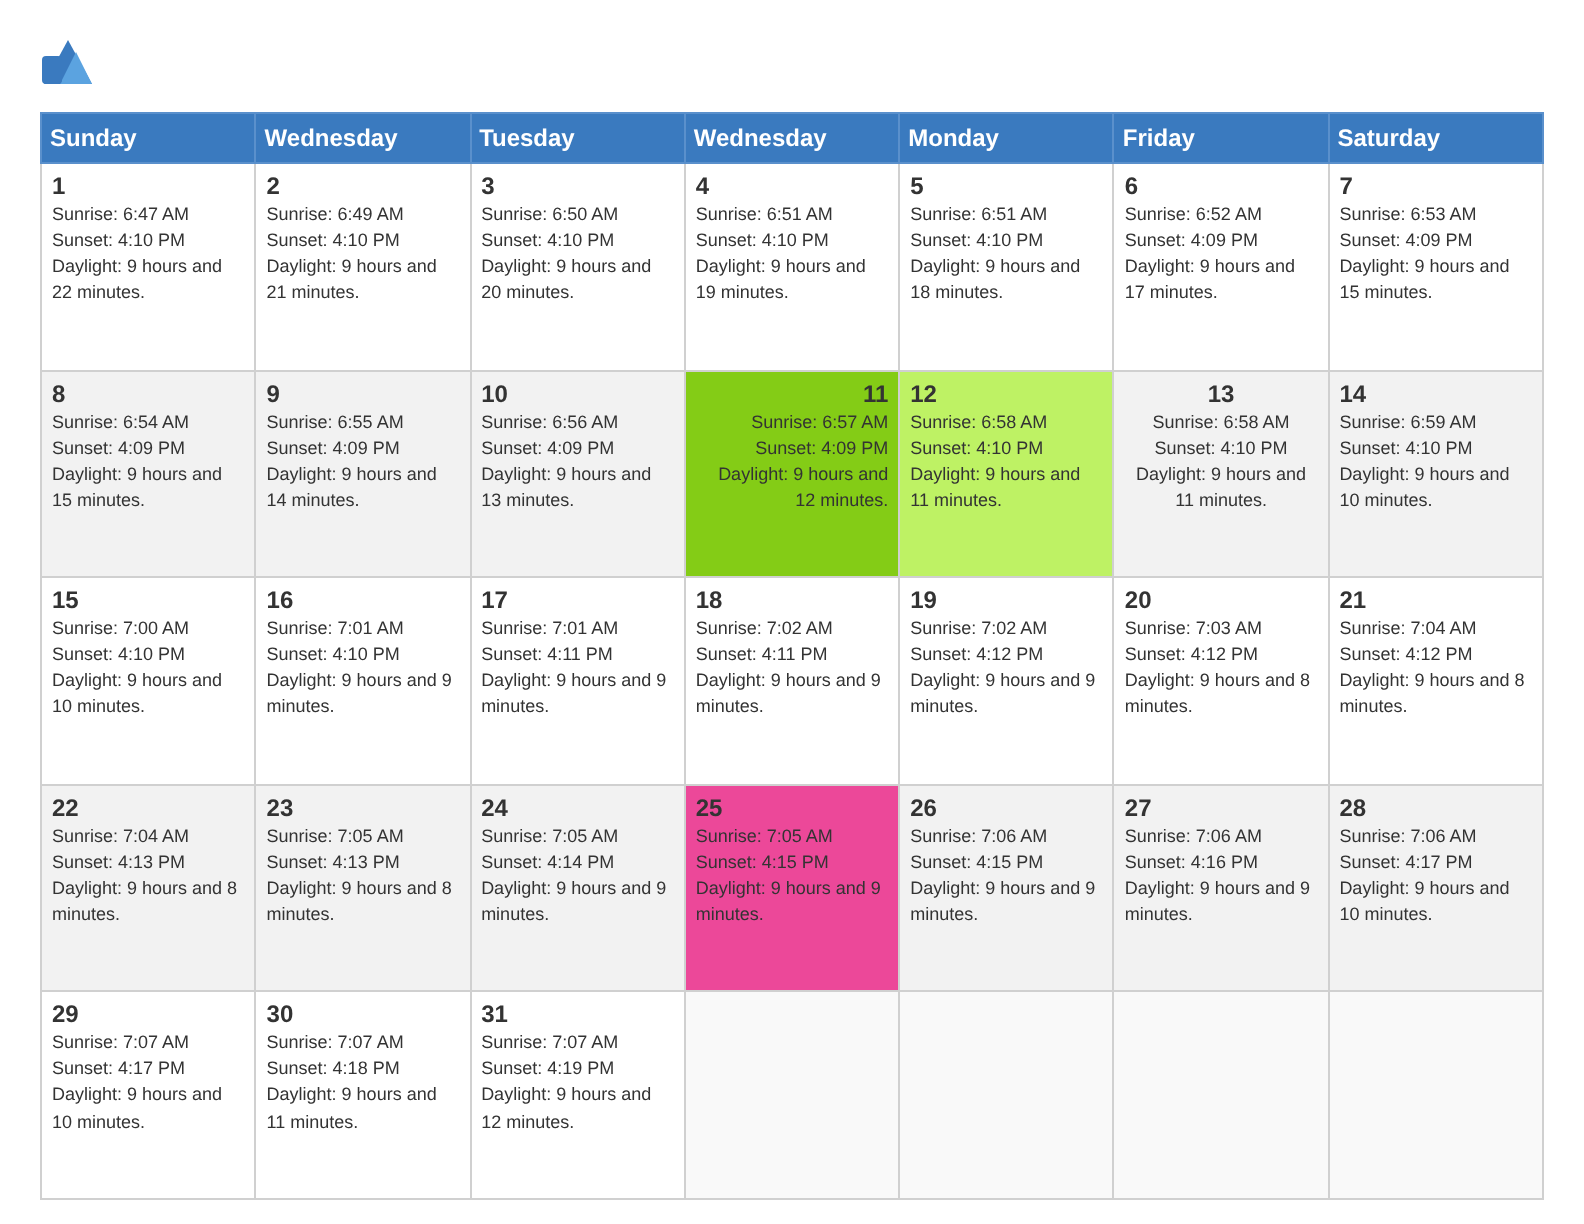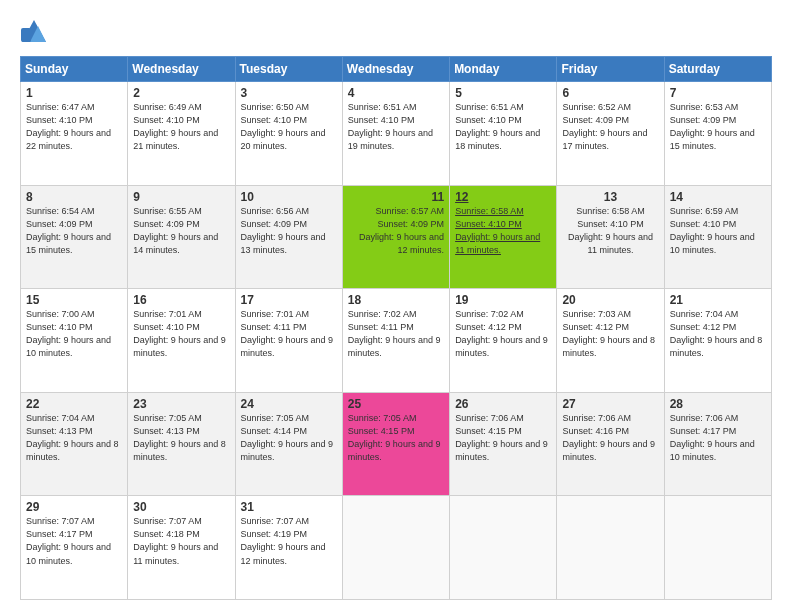--- a/index.html
+++ b/index.html
@@ -221,21 +221,21 @@
           </div>
         </td>
           <td style="background: #84cc16; text-align: right;">
           <span class="day-num">11</span>
           <div class="day-detail">
             Sunrise: 6:57 AM<br>
             Sunset: 4:09 PM<br>
             Daylight: 9 hours and 12 minutes.
           </div>
         </td>
-          <td style="background: #84cc16; text-decoration: underline;">
+          <td style="background: #bef264;">
           <span class="day-num">12</span>
           <div class="day-detail">
             Sunrise: 6:58 AM<br>
             Sunset: 4:10 PM<br>
             Daylight: 9 hours and 11 minutes.
           </div>
         </td>
           <td style="background: rgb(242, 242, 242); text-align: center;">
           <span class="day-num">13</span>
           <div class="day-detail">

